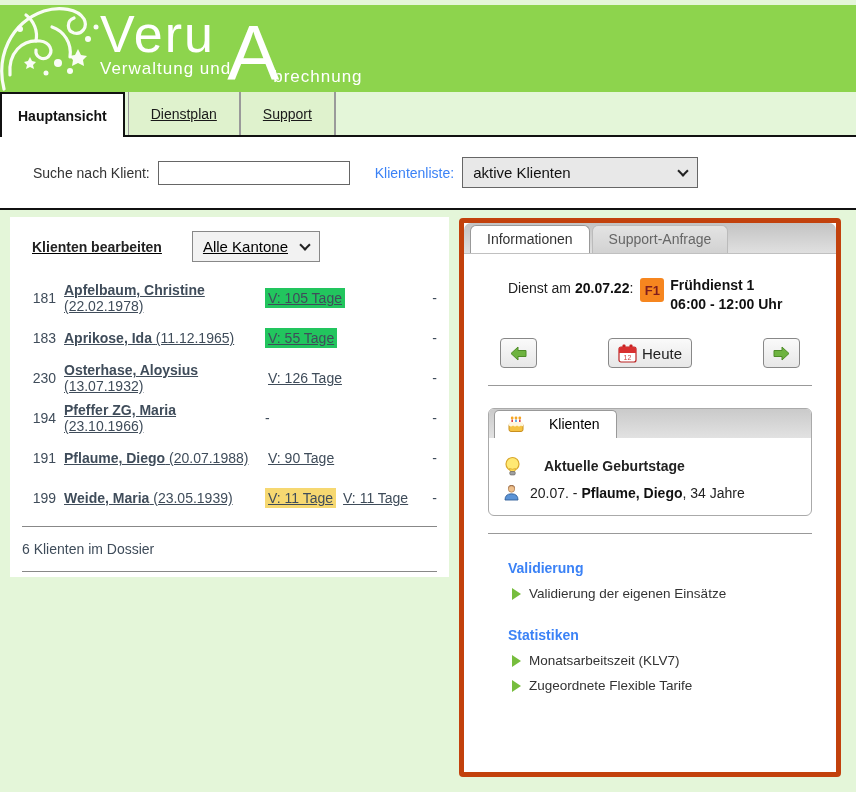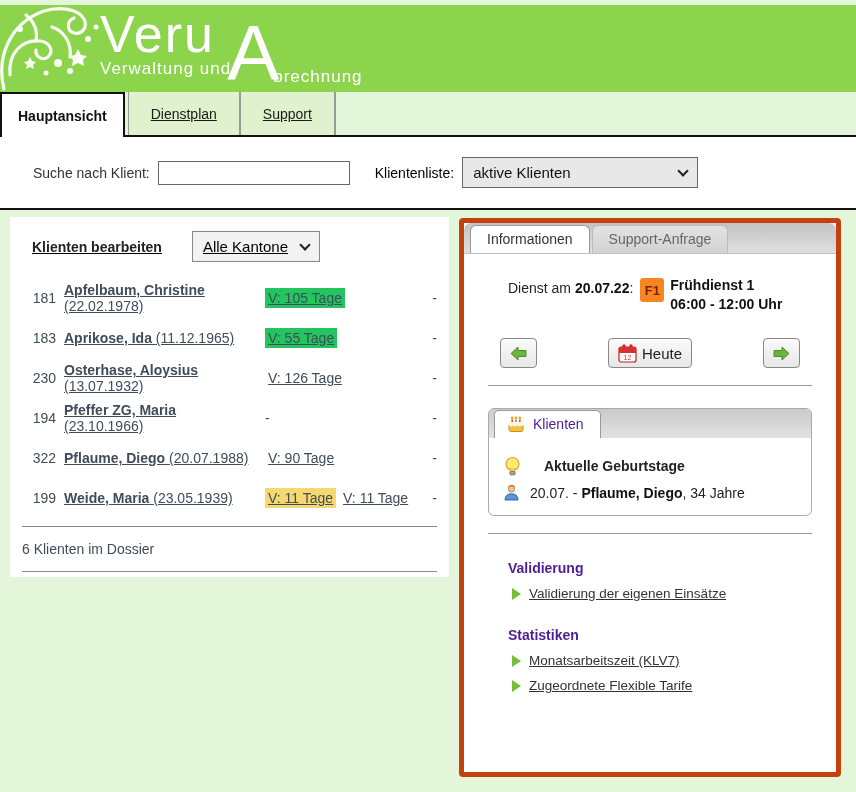--- a/index.html
+++ b/index.html
@@ -19,21 +19,21 @@
   
   .tabs-row { position:absolute; left:0; top:92px; width:856px; height:43px; display:flex; align-items:flex-start; z-index:3; }
   .tab-active { height:45px; background:#fff; border:2px solid #111; border-bottom:none; display:flex; align-items:center; padding:0 16px; font-size:14px; font-weight:bold; color:#111; cursor:default; }
   .tabs-inactive { display:flex; margin-left:3px; height:43px; border-left:1px solid #9a9a9a; }
   .tab { background:#dff2cd; border-right:2px solid #9a9a9a; display:flex; align-items:center; padding:0 22px; font-size:14px; color:#1a1a1a; text-decoration:underline; cursor:pointer; }
 
   
   .search-band { position:absolute; left:0; top:135px; width:856px; height:75px; background:#fff; border-top:2px solid #111; border-bottom:2px solid #111; display:flex; align-items:center; }
   .search-label { margin-left:33px; font-size:14px; color:#333; }
   .search-input { margin-left:8px; width:192px; height:24px; border:1px solid #666; background:#fff; font-size:14px; padding:0 4px; outline:none; }
-  .list-label { margin-left:25px; font-size:14px; color:#000000; }
+  .list-label { margin-left:25px; font-size:14px; color:#3b82f6; }
   .select { display:flex; align-items:center; justify-content:space-between; background:#e8e8e8; border:1px solid #666; cursor:pointer; }
   .select-big { margin-left:8px; width:236px; height:31px; padding:0 10px; font-size:15px; color:#111;align-items:center; }
   .chev { width:8px; height:8px; border-right:2px solid #222; border-bottom:2px solid #222; transform:rotate(45deg); margin-top:-4px; }
 
   
   .left-panel { position:absolute; left:10px; top:217px; width:439px; height:360px; background:#fff; padding:14px 12px 0 12px; }
   .lp-header { display:flex; align-items:center; margin-left:10px;text-decoration:underline; }
   .lp-title { font-size:14px; font-weight:bold; color:#222; }
   .select-kantone { margin-left:30px; width:128px; height:31px; padding:0 10px; font-size:15px; background:#f2f2f2; border:1px solid #888; }
   .client-rows { margin-top:16px; }
@@ -61,30 +61,30 @@
   .b { font-weight:bold; color:#111; }
   .f1-badge { width:24px; height:24px; background:#f6861f; color:#7f1d1d; font-weight:bold; font-size:13px; display:flex; align-items:center; justify-content:center; border-radius:3px; margin:2px 6px 0 7px; }
   .duty-info { font-weight:bold; color:#111; line-height:19px; }
 
   .nav-row { display:flex; justify-content:space-between; align-items:center; margin:24px 36px 0 36px; }
   .btn { display:flex; align-items:center; justify-content:center; gap:5px; background:linear-gradient(#fafafa,#e7e7e7); border:1px solid #888; border-radius:4px; height:30px; padding:0 9px; font-size:15px; color:#222; cursor:pointer; }
   .rp-hr { border:none; border-top:1px solid #999; margin:17px 24px 0 24px; }
 
   .kbox { margin:22px 24px 0 24px; border:1px solid #aaa; border-radius:6px; background:#fff; }
   .kbox-bar { height:29px; background:linear-gradient(#cacaca,#e2e2e2); border-radius:5px 5px 0 0; display:flex; align-items:flex-end; padding-left:5px; }
-  .kbox-tab { background:#fff; border:1px solid #999; border-bottom:none; border-radius:5px 5px 0 0; padding:4px 16px 5px 12px; font-size:14px; color:#4c1d95; display:flex; align-items:center; gap:8px; cursor:default; }
+  .kbox-tab { background:#fff; border:1px solid #999; border-bottom:none; border-radius:5px 5px 0 0; padding:4px 16px 5px 12px; font-size:14px; color:#000000; display:flex; align-items:center; gap:24px; cursor:default; }
   .kbox-body { padding:10px 14px 14px 14px; }
   .kbox-row { display:flex; align-items:center; gap:10px; font-size:14px; color:#222; margin-top:8px; }
   .kbox-row .hd { font-weight:bold; margin-left:12px; }
 
   .section { margin:26px 0 0 44px; }
-  .sec-title { font-size:14px; font-weight:bold; color:#4c1d95; }
+  .sec-title { font-size:14px; font-weight:bold; color:#3b82f6; }
   .link-row { display:flex; align-items:center; margin:10px 0 0 4px; }
   .tri { width:0; height:0; border-left:9px solid #76bd3d; border-top:6px solid transparent; border-bottom:6px solid transparent; margin-right:8px; }
-  .link-row a { font-size:13.5px; color:#333; text-decoration:underline; cursor:pointer; }
+  .link-row a { font-size:13.5px; color:#333; cursor:pointer; }
 
   .icon { display:inline-block; }
 </style>
 </head>
 <body>
 
 <div class="page">
 
   <div class="banner">
     <svg class="ornament" width="110" height="87" viewBox="0 0 110 87">
@@ -166,21 +166,21 @@
       </div>
 
       <div class="client-row">
         <span class="c-num">194</span>
         <span class="c-name"><a><span class="nm">Pfeffer ZG, Maria</span> <span>(23.10.1966)</span></a></span>
         <span class="c-v"><span class="v plain">-</span></span>
         <span class="c-dash">-</span>
       </div>
 
       <div class="client-row">
-        <span class="c-num">322</span>
+        <span class="c-num">191</span>
         <span class="c-name"><a><span class="nm">Pflaume, Diego</span> <span>(20.07.1988)</span></a></span>
         <span class="c-v"><a class="v">V: 90 Tage</a></span>
         <span class="c-dash">-</span>
       </div>
 
       <div class="client-row">
         <span class="c-num">199</span>
         <span class="c-name"><a><span class="nm">Weide, Maria</span> <span>(23.05.1939)</span></a></span>
         <span class="c-v"><a class="v hl-yellow">V: 11 Tage</a> <a class="v">V: 11 Tage</a></span>
         <span class="c-dash">-</span>

